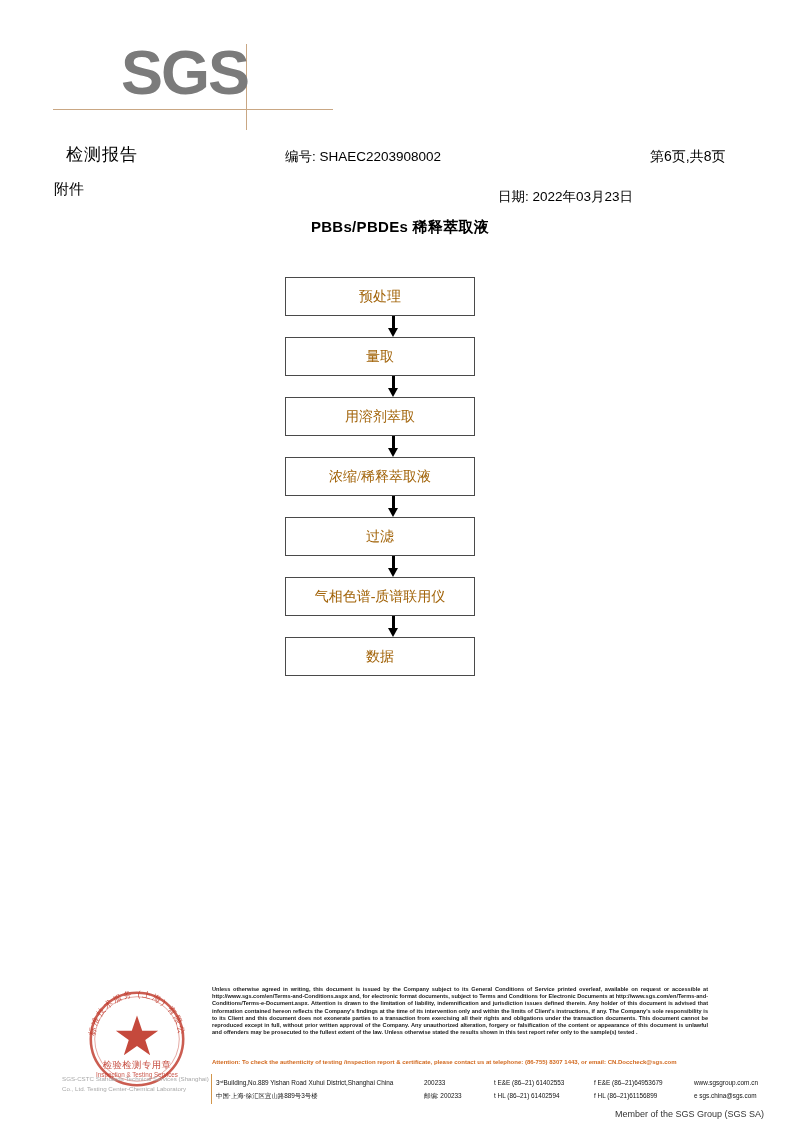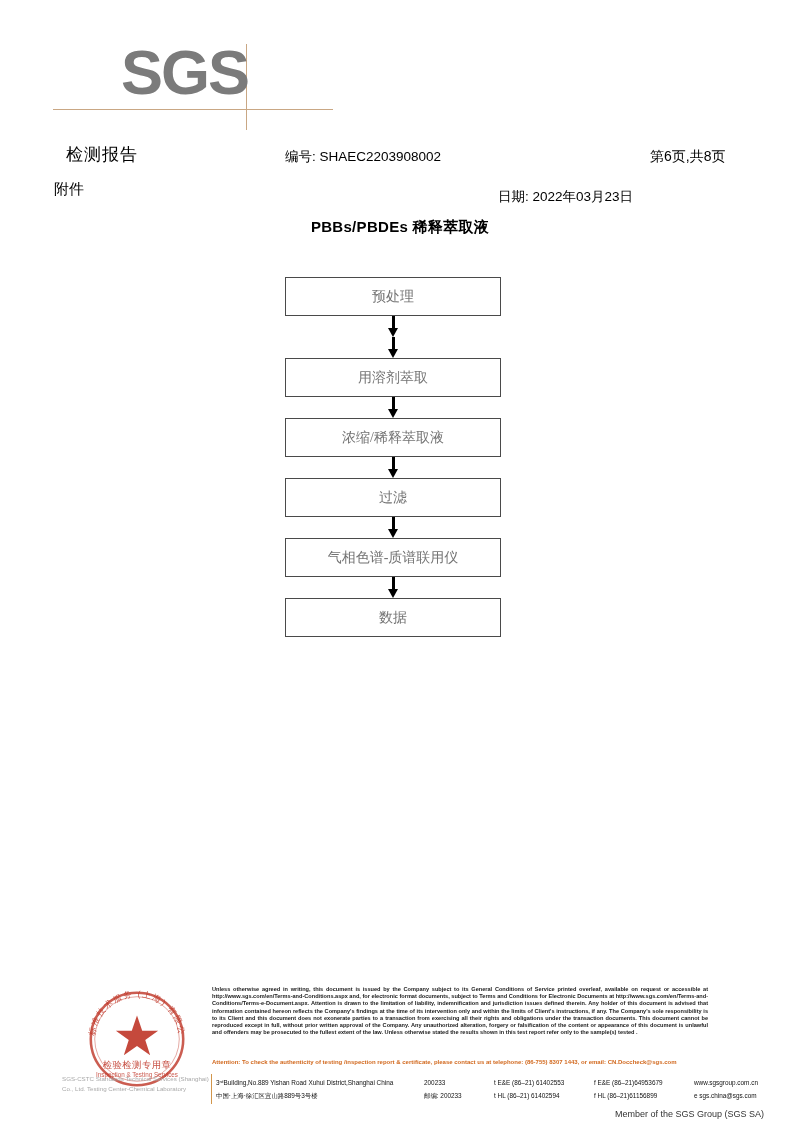--- a/index.html
+++ b/index.html
@@ -99,31 +99,31 @@
     font-size: 15px;
     letter-spacing: 0.3px;
   }
   .flow {
     position: absolute;
     left: 285px;
     top: 277px;
     width: 218px;
   }
   .flow-box {
-    width: 216px;
+    width: 190px;
     height: 39px;
     border: 1px solid #4a4a4a;
     box-sizing: border-box;
     display: flex;
     align-items: center;
     justify-content: center;
     font-family: "Liberation Serif", serif;
     font-size: 14px;
     background: #fff;
-    color: #737373;
+    color: #a16207;
   }
   .flow-arrow {
     position: relative;
     height: 21px;
     width: 216px;
   }
   .flow-arrow::before {
     content: "";
     position: absolute;
     left: 50%;
@@ -243,20 +243,21 @@
 <div class="hdr hdr-attach">附件</div>
 <div class="hdr hdr-no">编号: SHAEC2203908002</div>
 <div class="hdr hdr-date">日期: 2022年03月23日</div>
 <div class="hdr hdr-page">第6页,共8页</div>
 
 <div class="chart-title">PBBs/PBDEs 稀释萃取液</div>
 
 <div class="flow">
   <div class="flow-box">预处理</div>
   <div class="flow-arrow"></div>
+  <div class="flow-box">量取</div>
   <div class="flow-arrow"></div>
   <div class="flow-box">用溶剂萃取</div>
   <div class="flow-arrow"></div>
   <div class="flow-box">浓缩/稀释萃取液</div>
   <div class="flow-arrow"></div>
   <div class="flow-box">过滤</div>
   <div class="flow-arrow"></div>
   <div class="flow-box">气相色谱-质谱联用仪</div>
   <div class="flow-arrow"></div>
   <div class="flow-box">数据</div>

